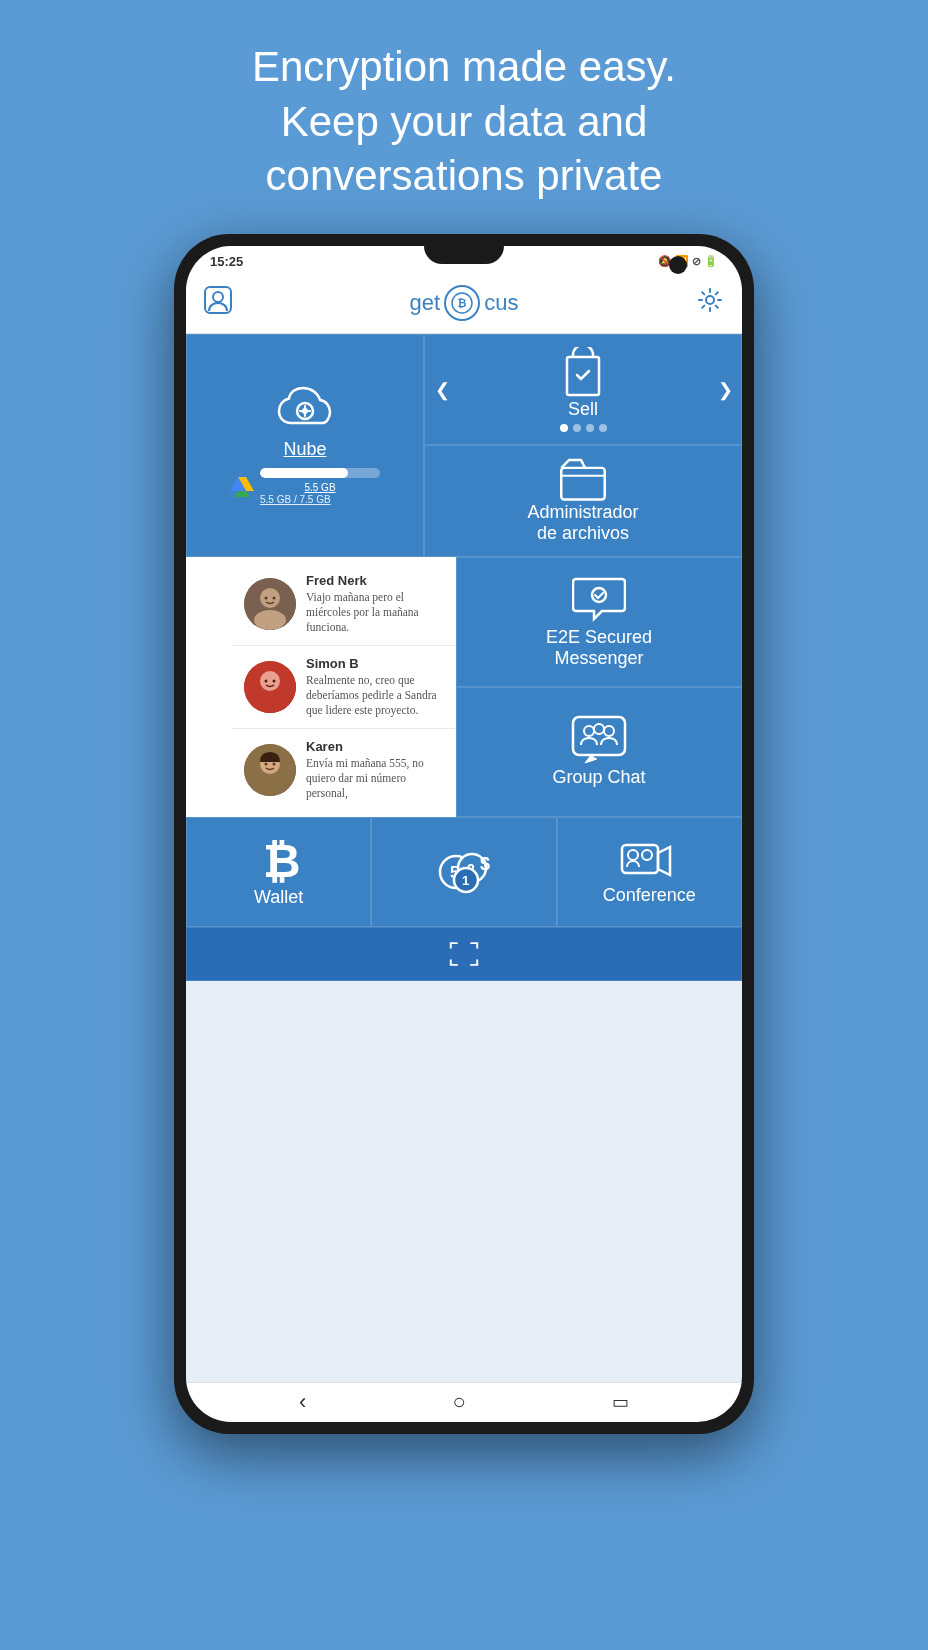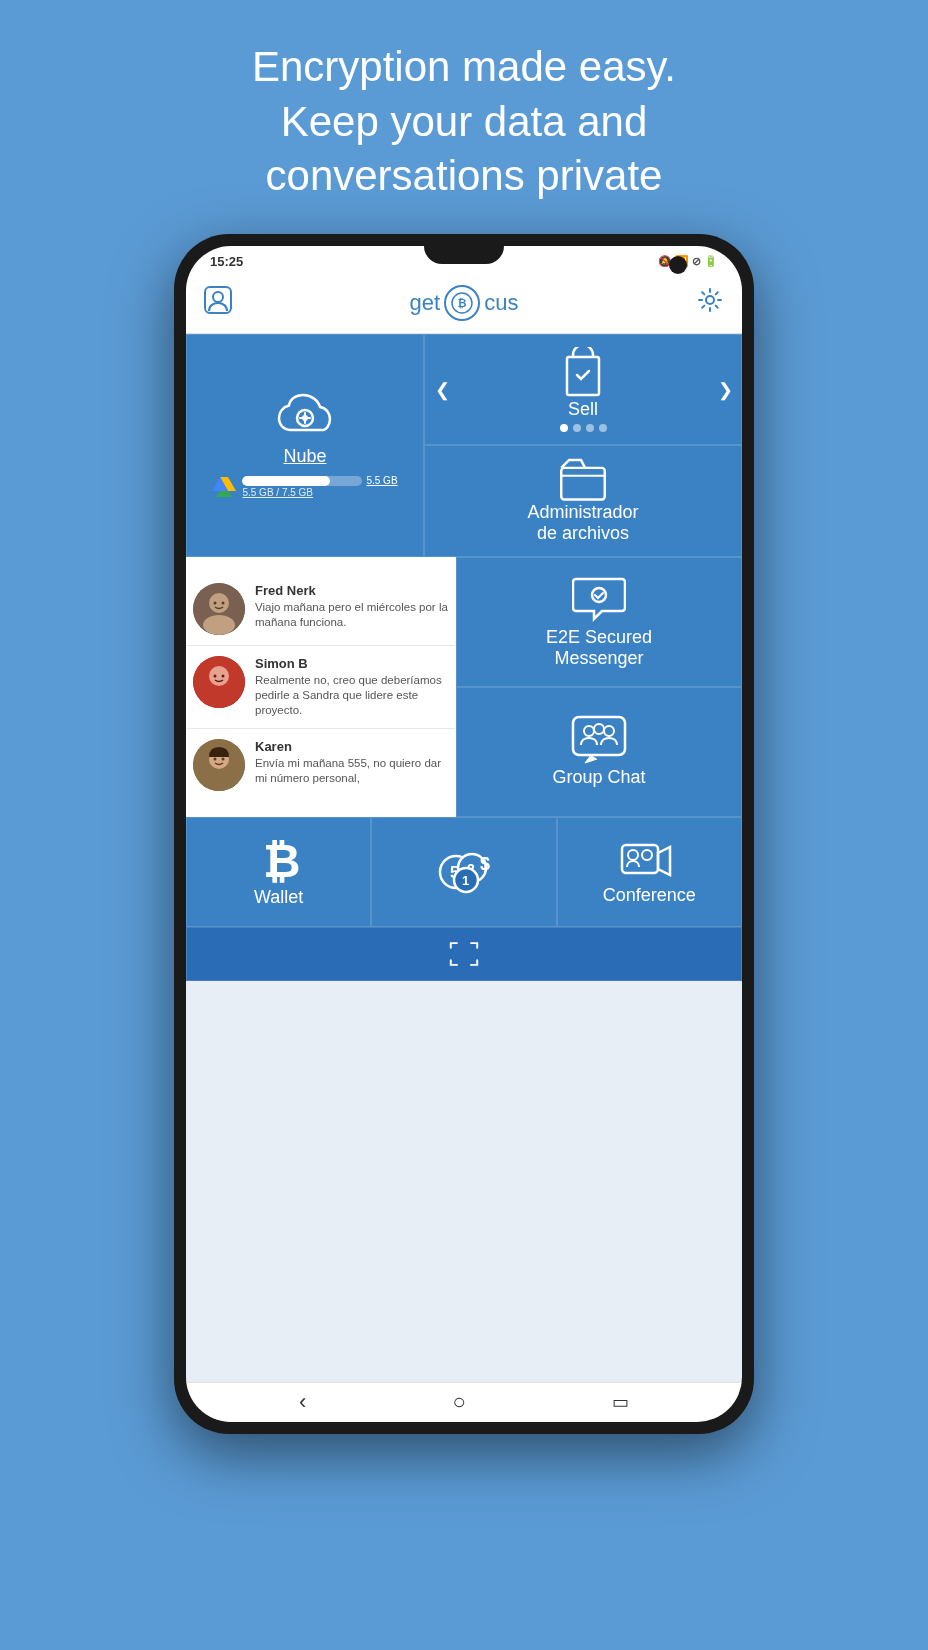--- a/index.html
+++ b/index.html
@@ -228,24 +228,25 @@
       width: 270px;
       background: white;
       color: #333;
       padding: 0;
       overflow: hidden;
       min-height: 260px;
     }
 
     .msg-item {
       display: flex;
-      align-items: flex-start;
-      padding: 10px 6px;
+      align-items: center;
+      padding: 10px 12px;
       border-bottom: 1px solid #e8e8e8;
       gap: 10px;
+      margin-left: 45px;
     }
 
     .msg-avatar {
       width: 52px;
       height: 52px;
       border-radius: 50%;
       overflow: hidden;
       flex-shrink: 0;
       background: #888;
       display: flex;
@@ -264,20 +265,21 @@
       font-size: 13px;
       font-weight: 600;
       color: #333;
       margin-bottom: 2px;
     }
 
     .msg-text {
       font-size: 11.5px;
       color: #555;
       line-height: 1.3;
+      font-family: Liberation Serif, serif;
     }
 
     
     .right-col {
       flex: 1;
       display: flex;
       flex-direction: column;
     }
 
     .tile-e2e {
@@ -400,21 +402,21 @@
             </svg>
             <span class="tile-label">Nube</span>
             <div class="storage-info">
 
               <svg width="24" height="20" viewBox="0 0 24 20">
                 <polygon points="8,0 16,0 24,14 16,14" fill="#FBBC05"></polygon>
                 <polygon points="0,14 8,0 16,14" fill="#4285F4"></polygon>
                 <polygon points="8,14 16,14 20,20 4,20" fill="#34A853"></polygon>
               </svg>
               <div>
-                <div style="display:flex;align-items:center;gap:4px;">
+                <div style="display:flex;align-items:center;gap:4px;flex-direction:column;">
                   <div class="storage-bar-outer">
                     <div class="storage-bar-inner"></div>
                   </div>
                   <span style="font-size:10px;">5.5 GB</span>
                 </div>
                 <span style="font-size:10px; opacity:0.85;">5.5 GB / 7.5 GB</span>
               </div>
             </div>
           </div>
 

